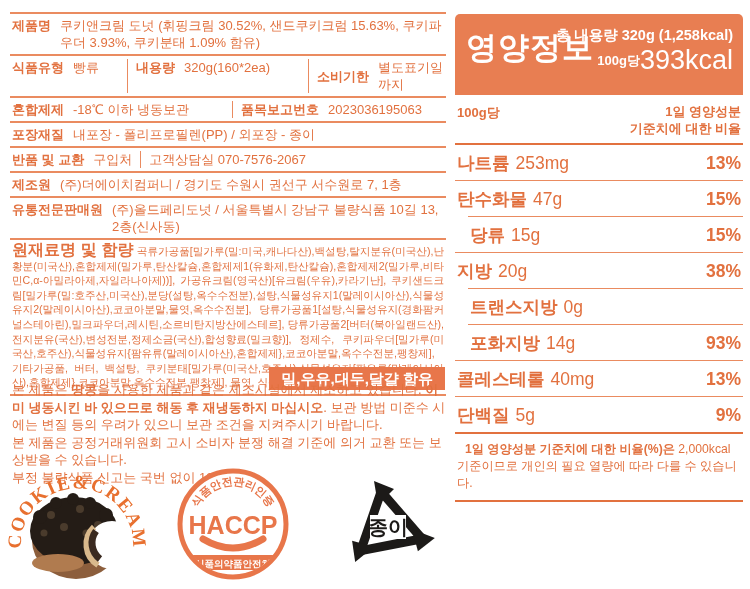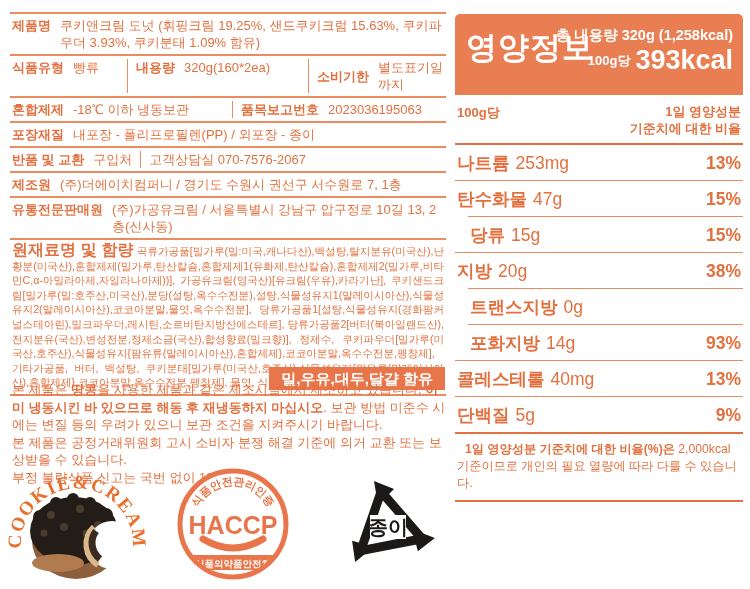--- a/index.html
+++ b/index.html
@@ -40,21 +40,21 @@
   .logo-haccp{position:absolute;left:176px;top:12px;}
   .logo-paper{position:absolute;left:338px;top:16px;}
 
   
   .nutri{position:absolute;left:455px;top:14px;width:288px;}
   .n-head{background:var(--o-fill);border-radius:5px 5px 0 0;height:81px;position:relative;color:#fff;}
   .n-title{position:absolute;left:11px;top:13px;font-size:31px;font-weight:bold;letter-spacing:1px;}
   .n-head-right{position:absolute;right:10px;top:11px;text-align:right;}
   .n-total{font-size:14.5px;font-weight:bold;line-height:20px;}
   .n-per{font-size:13px;font-weight:bold;vertical-align:4px;}
-  .n-kcal{font-size:27px;font-weight:bold;margin-left:5px;}
+  .n-kcal{font-size:27px;font-weight:normal;}
   .n-sub{display:flex;justify-content:space-between;align-items:flex-start;padding:9px 2px 6px 2px;}
   .n-sub .l{font-size:13px;font-weight:bold;}
   .n-sub .r{font-size:13px;font-weight:bold;text-align:right;white-space:pre-line;line-height:16.5px;}
   .ndiv{border-top:2px solid var(--o-text);}
   .ndiv.thin{border-top-width:1.5px;border-top-color:var(--o-border);}
   .ndiv.inset{margin-left:13px;}
   .ndiv.thick{border-top-width:2.5px;}
   .nrow{display:flex;justify-content:space-between;align-items:baseline;padding:5.5px 2px;}
   .nrow .nm{font-size:17.5px;font-weight:bold;}
   .nrow .val{font-size:17.5px;font-weight:normal;margin-left:6px;}
@@ -65,21 +65,21 @@
 </style>
 </head>
 <body>
 
 <div class="page">
 
   <div class="info-table">
 
     <div class="trow">
       <span class="lbl">제품명</span>
-      <span style="flex:1;">쿠키앤크림 도넛 (휘핑크림 19.25%, 샌드쿠키크럼 15.63%, 쿠키파우더 3.93%, 쿠키분태 1.09% 함유)</span>
+      <span style="flex:1;">쿠키앤크림 도넛 (휘핑크림 30.52%, 샌드쿠키크럼 15.63%, 쿠키파우더 3.93%, 쿠키분태 1.09% 함유)</span>
     </div>
 
     <div class="trow">
       <span class="cell w1">
         <span class="lbl">식품유형</span>
         <span>빵류</span>
       </span>
       <span class="vdiv"></span>
       <span class="cell w2">
         <span class="lbl">내용량</span>
@@ -116,21 +116,21 @@
       <span>고객상담실 070-7576-2067</span>
     </div>
 
     <div class="trow">
       <span class="lbl">제조원</span>
       <span>(주)더에이치컴퍼니 / 경기도 수원시 권선구 서수원로 7, 1층</span>
     </div>
 
     <div class="trow">
       <span class="lbl">유통전문판매원</span>
-      <span>(주)가공유크림 / 서울특별시 강남구 압구정로 10길 13, 2층(신사동)</span>
+      <span>(주)올드페리도넛 / 서울특별시 강남구 불량식품 10길 13, 2층(신사동)</span>
     </div>
 
     <div class="trow ingredients">
       <div class="body">
         <span class="lbl-inline">원재료명 및 함량</span>
         <span>곡류가공품[밀가루(밀:미국,캐나다산),백설탕,탈지분유(미국산),난황분(미국산),혼합제제(밀가루,탄산칼슘,혼합제제1(유화제,탄산칼슘),혼합제제2(밀가루,비타민C,α-아밀라아제,자일라나아제))], 가공유크림(영국산)[유크림(우유),카라기난], 쿠키샌드크림[밀가루(밀:호주산,미국산),분당(설탕,옥수수전분),설탕,식물성유지1(말레이시아산),식물성유지2(말레이시아산),코코아분말,물엿,옥수수전분], 당류가공품1[설탕,식물성유지(경화팜커널스테아린),밀크파우더,레시틴,소르비탄지방산에스테르], 당류가공품2[버터(북아일랜드산),전지분유(국산),변성전분,정제소금(국산),합성향료(밀크향)], 정제수, 쿠키파우더[밀가루(미국산,호주산),식물성유지{팜유류(말레이시아산),혼합제제},코코아분말,옥수수전분,팽창제], 기타가공품, 버터, 백설탕, 쿠키분태[밀가루(미국산,호주산),식물성유지{팜유류(말레이시아산),혼합제제},코코아분말,옥수수전분,팽창제], 물엿, 식품첨가물(효모), 기타소금</span>
       </div>
       <span class="allergen-box">밀,우유,대두,달걀 함유</span>
     </div>
   </div>

